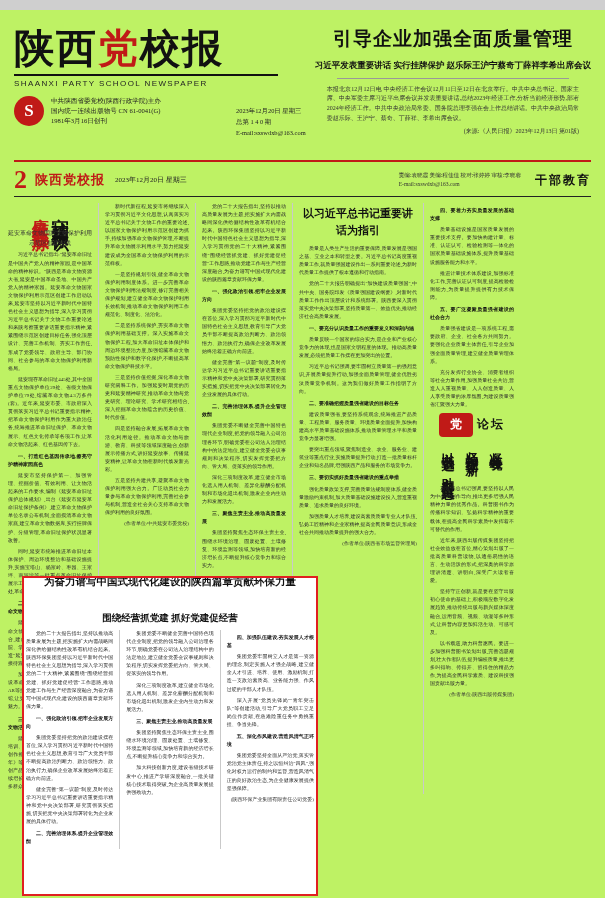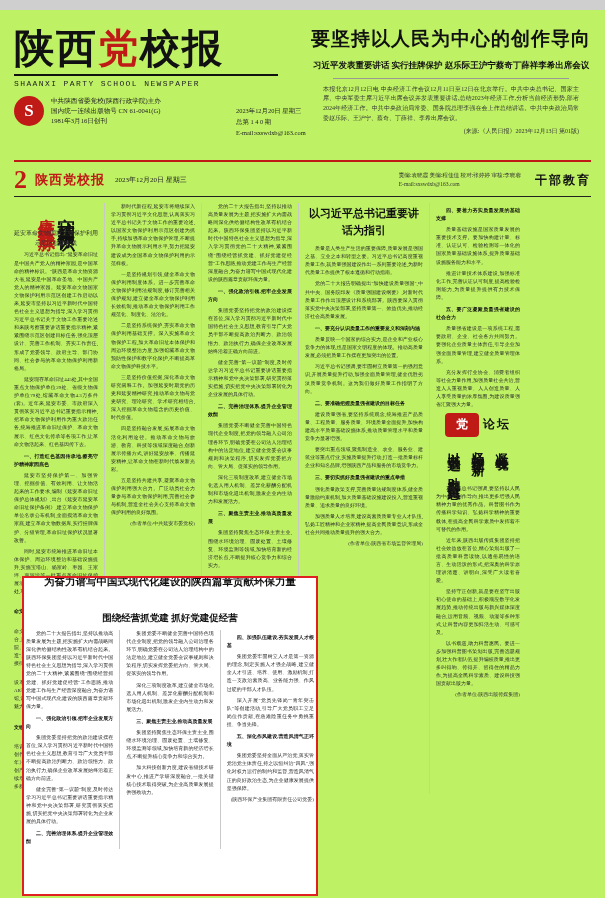--- a/index.html
+++ b/index.html
@@ -12,21 +12,21 @@
   .mast-flex{display:flex;align-items:flex-start;}
   .mast-left{width:296px;position:relative;}
   .mast-title{
     font-family:"Liberation Serif", serif;
     font-weight:bold;font-size:40px;letter-spacing:2px;color:#111;
     line-height:1.05;margin-top:12px;white-space:nowrap;
   }
   .mast-title .red{color:#c01a17;}
   .mast-underline{height:2px;background:#111;margin-top:4px;width:264px;}
   .mast-pinyin{
-    font-family:Liberation Mono, monospace;font-size:8px;letter-spacing:1.4px;
+    font-family:Liberation Sans, sans-serif;font-size:8px;letter-spacing:1.4px;
     color:#222;margin-top:3px;white-space:nowrap;
   }
   .mast-meta{display:flex;margin-top:8px;align-items:flex-start;}
   .mast-logo{
     width:30px;height:30px;border-radius:50%;background:#c01a17;color:#fff;
     display:flex;align-items:center;justify-content:center;font-size:17px;
     font-weight:bold;margin-right:7px;flex:0 0 auto;
   }
   .mast-meta-txt{font-size:6.6px;line-height:1.55;color:#222;}
   .mast-meta-txt div{white-space:nowrap;}
@@ -53,21 +53,21 @@
     font-size:26px;font-weight:bold;color:#c01a17;line-height:1;margin-right:8px;
     font-family:"Liberation Serif", serif;
   }
   .sec-minitop{font-size:13px;font-weight:bold;color:#c01a17;letter-spacing:1px;}
   .sec-date{font-size:7px;color:#222;margin-left:10px;}
   .sec-spacer{flex:1;}
   .sec-contact{font-size:5.6px;color:#333;line-height:1.6;text-align:left;margin-right:14px;}
   .sec-name{font-size:12px;font-weight:bold;color:#111;letter-spacing:2px;}
   .thin-rule{height:1px;background:#222;margin:0 14px 6px 14px;}
   
-  .cols{display:flex;padding:0 14px;box-sizing:border-box;gap:6px;}
+  .cols{display:flex;padding:0 8px;box-sizing:border-box;gap:6px;}
   .col{font-size:5px;line-height:1.62;color:#2a2a2a;text-align:justify;}
   .vline{width:1px;background:#c9c9c9;flex:0 0 1px;}
   .p{margin:0 0 3px 0;text-indent:2em;}
   .sub{font-weight:bold;color:#111;margin:4px 0 3px 0;text-indent:2em;}
   .src{text-align:right;font-size:5px;color:#333;margin-top:3px;}
   
   .vtitle{
     display:flex;flex-direction:row-reverse;justify-content:center;gap:2px;
     margin:2px 0 6px 0;
   }
@@ -124,21 +124,21 @@
         <div class="mast-meta">
           <div class="mast-logo">S</div>
           <div class="mast-meta-txt">
             <div>中共陕西省委党校(陕西行政学院)主办</div>
             <div>国内统一连续出版物号 CN 61-0041(G)</div>
             <div>1981年3月16日创刊</div>
           </div>
         </div>
       </div>
       <div class="mast-right">
-        <div class="hl-main">要坚持以人民为中心的创作导向</div>
+        <div class="hl-main">引导企业加强全面质量管理</div>
         <div class="hl-sub">习近平发表重要讲话 实行挂牌保护 赵乐际王沪宁蔡奇丁薛祥李希出席会议</div>
         <div class="hl-rule"></div>
         <div class="hl-body">本报北京12月12日电 中央经济工作会议12月11日至12日在北京举行。中共中央总书记、国家主席、中央军委主席习近平出席会议并发表重要讲话,总结2023年经济工作,分析当前经济形势,部署2024年经济工作。中共中央政治局常委、国务院总理李强在会上作总结讲话。中共中央政治局常委赵乐际、王沪宁、蔡奇、丁薛祥、李希出席会议。</div>
         <div class="hl-src">(来源:《人民日报》2023年12月13日 第01版)</div>
       </div>
     </div>
     <div class="mast-datecol">
       <div>2023年12月20日  星期三</div>
       <div>总第 1 4 0 期</div>
       <div>E-mail:sxswdxb@163.com</div>

